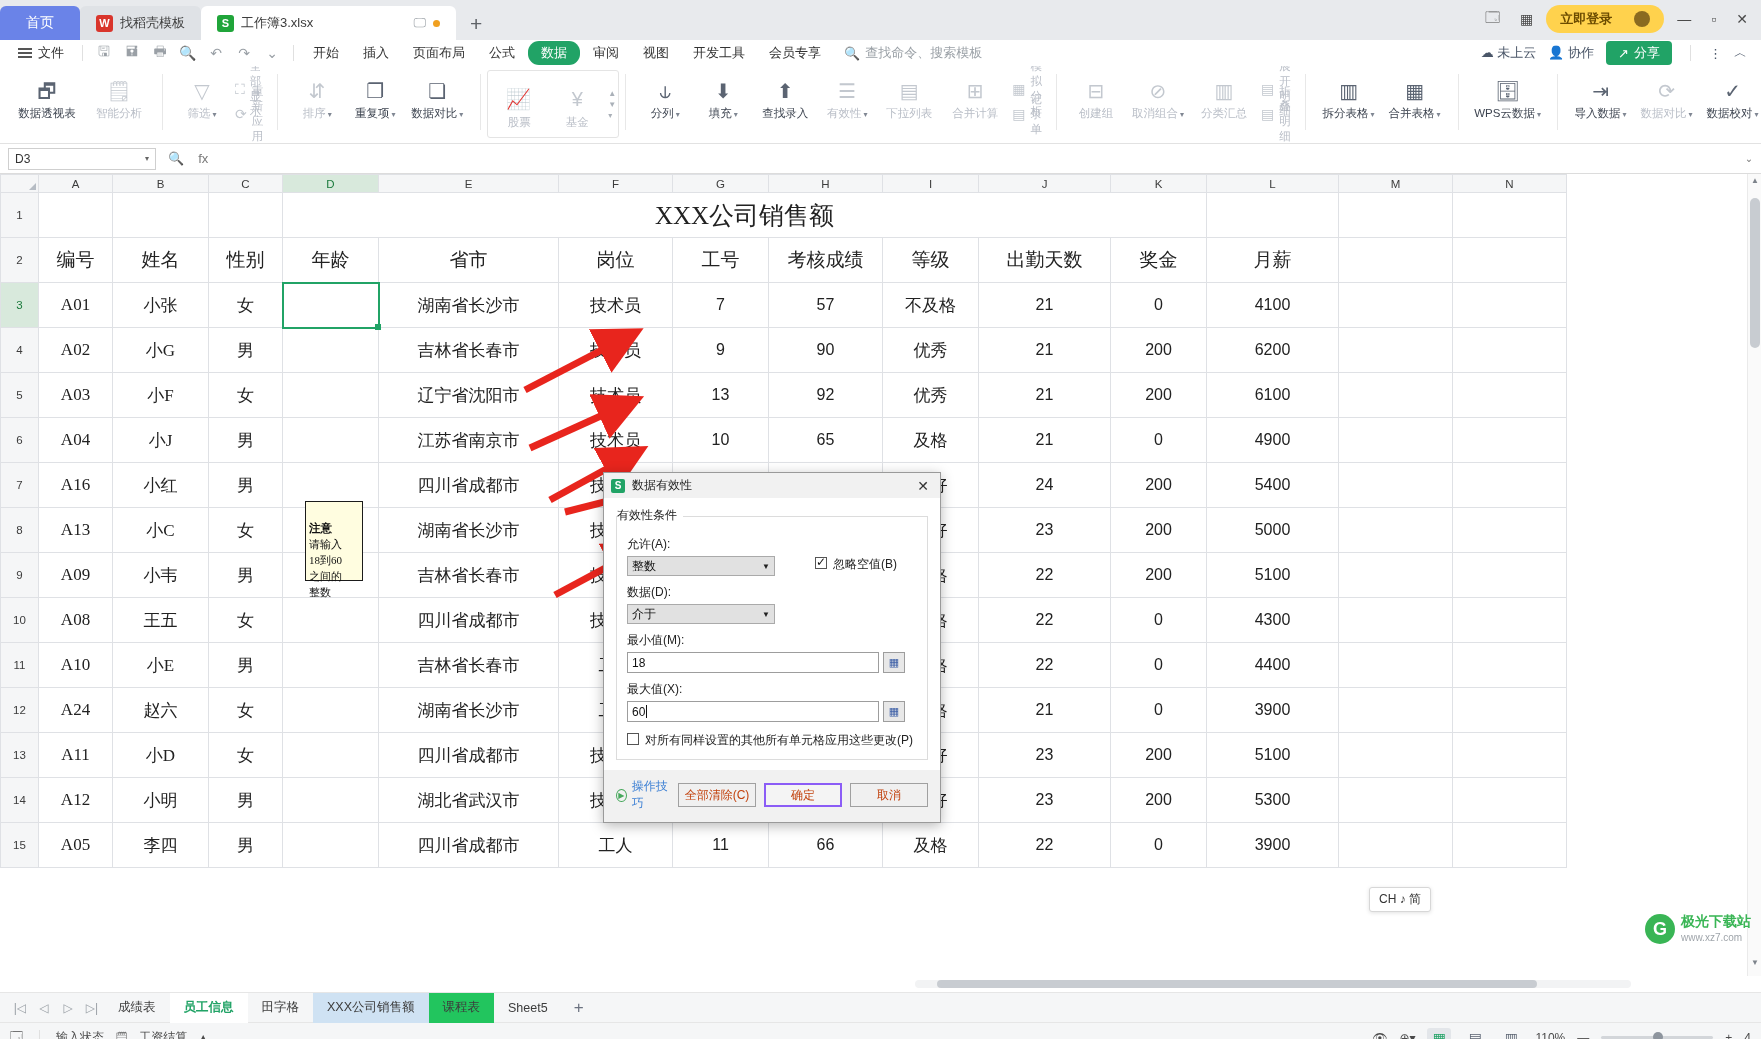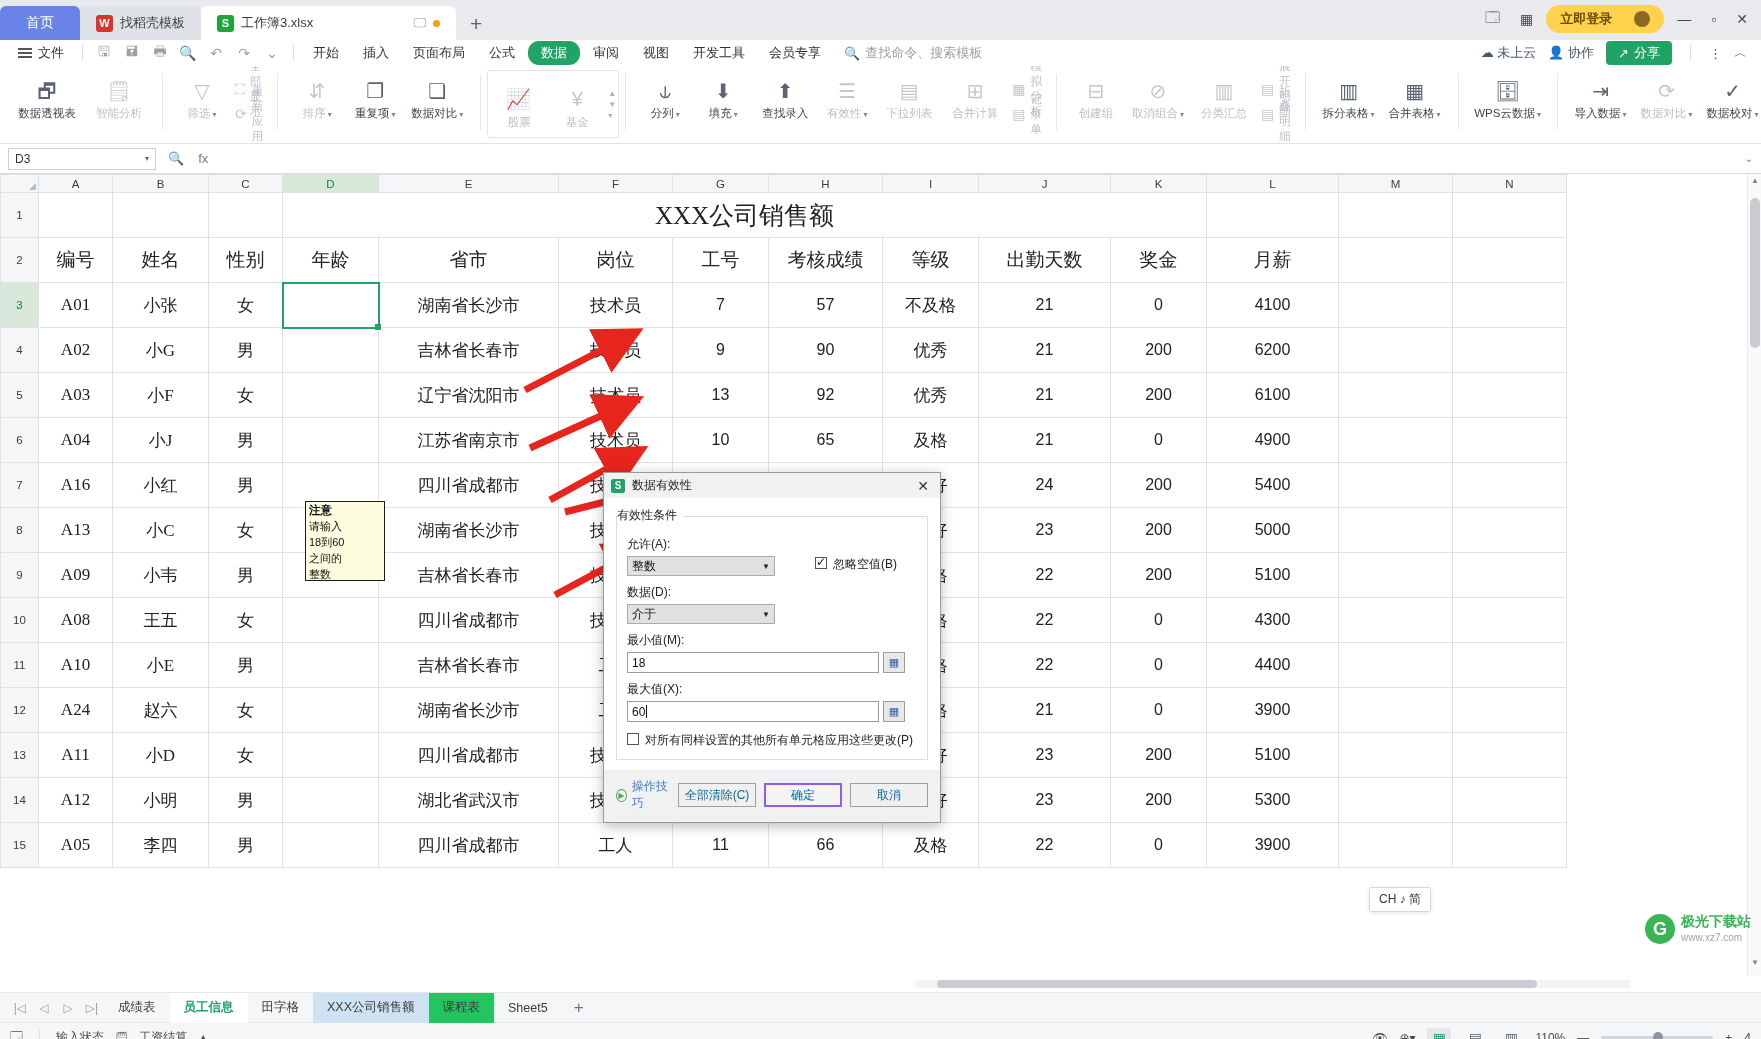--- a/index.html
+++ b/index.html
@@ -87,23 +87,23 @@
   .corner { width:38px; height:18px; background:#f5f6f7; position:relative; }
   .corner:after { content:""; position:absolute; right:2px; bottom:2px; border-left:7px solid transparent;
                   border-bottom:7px solid #b6bcc4; }
   td.cell { height:45px; text-align:center; font-size:17px; color:#222; font-family:"Liberation Serif","DejaVu Serif",serif; }
   td.title { font-size:25px; font-weight:bold; text-align:center; font-family:"Liberation Serif","DejaVu Serif",serif; }
   td.hdr { font-size:19px; font-weight:bold; font-family:"Liberation Serif","DejaVu Serif",serif; }
   td.num { font-size:16px; font-family:"Liberation Sans",sans-serif; }
   .selcell { outline:2px solid #21a366; outline-offset:-1px; position:relative; }
   .selcell:after { content:""; position:absolute; right:-3px; bottom:-3px; width:6px; height:6px; background:#21a366; }
 
-  .note { position:absolute; left:305px; top:327px; width:80px; height:80px; background:#fffde0;
-          border:1px solid #1b1b1b; font-size:11px; line-height:16px; padding:0 3px; color:#111;
-          font-family:Liberation Sans, sans-serif; z-index:6;}
+  .note { position:absolute; left:305px; top:327px; width:58px; height:80px; background:#fffde0;
+          border:1px solid #1b1b1b; font-size:11px; line-height:16px; padding:18px 3px; color:#111;
+          font-family:Liberation Serif, serif; z-index:6;}
   .note b { display:block; font-size:11.5px; }
 
   
   svg.arrows { position:absolute; left:0; top:0; width:1761px; height:1039px; pointer-events:none; z-index:40; }
 
   
   .dlg { position:absolute; left:603px; top:298px; width:338px; background:#f1f1f1;
          border:1px solid #9a9a9a; box-shadow:0 3px 12px rgba(0,0,0,.28); z-index:50;
          font-family:"Liberation Sans","DejaVu Sans",sans-serif; }
   .dlg-title { height:25px; background:#f1f1f1; display:flex; align-items:center; gap:7px; padding:0 7px; font-size:12px; color:#222;}
@@ -128,21 +128,21 @@
             justify-content:center; margin-left:4px; font-size:11px; color:#3b5ea6; }
   .ftrow { display:flex; align-items:center; }
   .chkline { display:flex; align-items:flex-start; gap:6px; font-size:12px; color:#222; }
   .chk { width:12px; height:12px; border:1px solid #555; background:#fff; display:inline-block; position:relative; flex:0 0 auto; margin-top:1px;}
   .chk.on:after { content:"✓"; position:absolute; left:0px; top:-3px; font-size:12px; color:#111; }
   .ignore-wrap { position:absolute; left:198px; top:40px; }
   .dlg-foot { background:#f1f1f1; display:flex; align-items:center; padding:8px 12px 10px 12px; gap:8px; }
   .tipslink { display:flex; align-items:center; gap:5px; color:#3b7fd4; font-size:12px; }
   .tipicon { width:13px;height:13px;border:1px solid #47a85c; border-radius:50%; color:#47a85c; font-size:8px;
              display:flex; align-items:center; justify-content:center;}
-  .dbtn { height:24px; min-width:78px; background:#f0f0f0; border:1px solid #a0a0a0; font-size:12px; color:#0369a1;
+  .dbtn { height:24px; min-width:78px; background:#f0f0f0; border:1px solid #a0a0a0; font-size:12px; color:#c2410c;
           display:flex; align-items:center; justify-content:center; }
   .dbtn.primary { border:2px solid #8b5cf6; background:#f4f4f4; }
   .foot-right { margin-left:auto; display:flex; gap:8px; }
 
   
   .vscroll { position:absolute; right:0; top:0; width:14px; height:802px; background:#fafafa; border-left:1px solid #eaeaea; }
   .vthumb { position:absolute; left:2px; top:24px; width:10px; height:150px; background:#c8ccd1; border-radius:5px;}
   .vcap { position:absolute; left:0; width:14px; height:16px; text-align:center; font-size:8px; color:#7d838b; }
 
   

